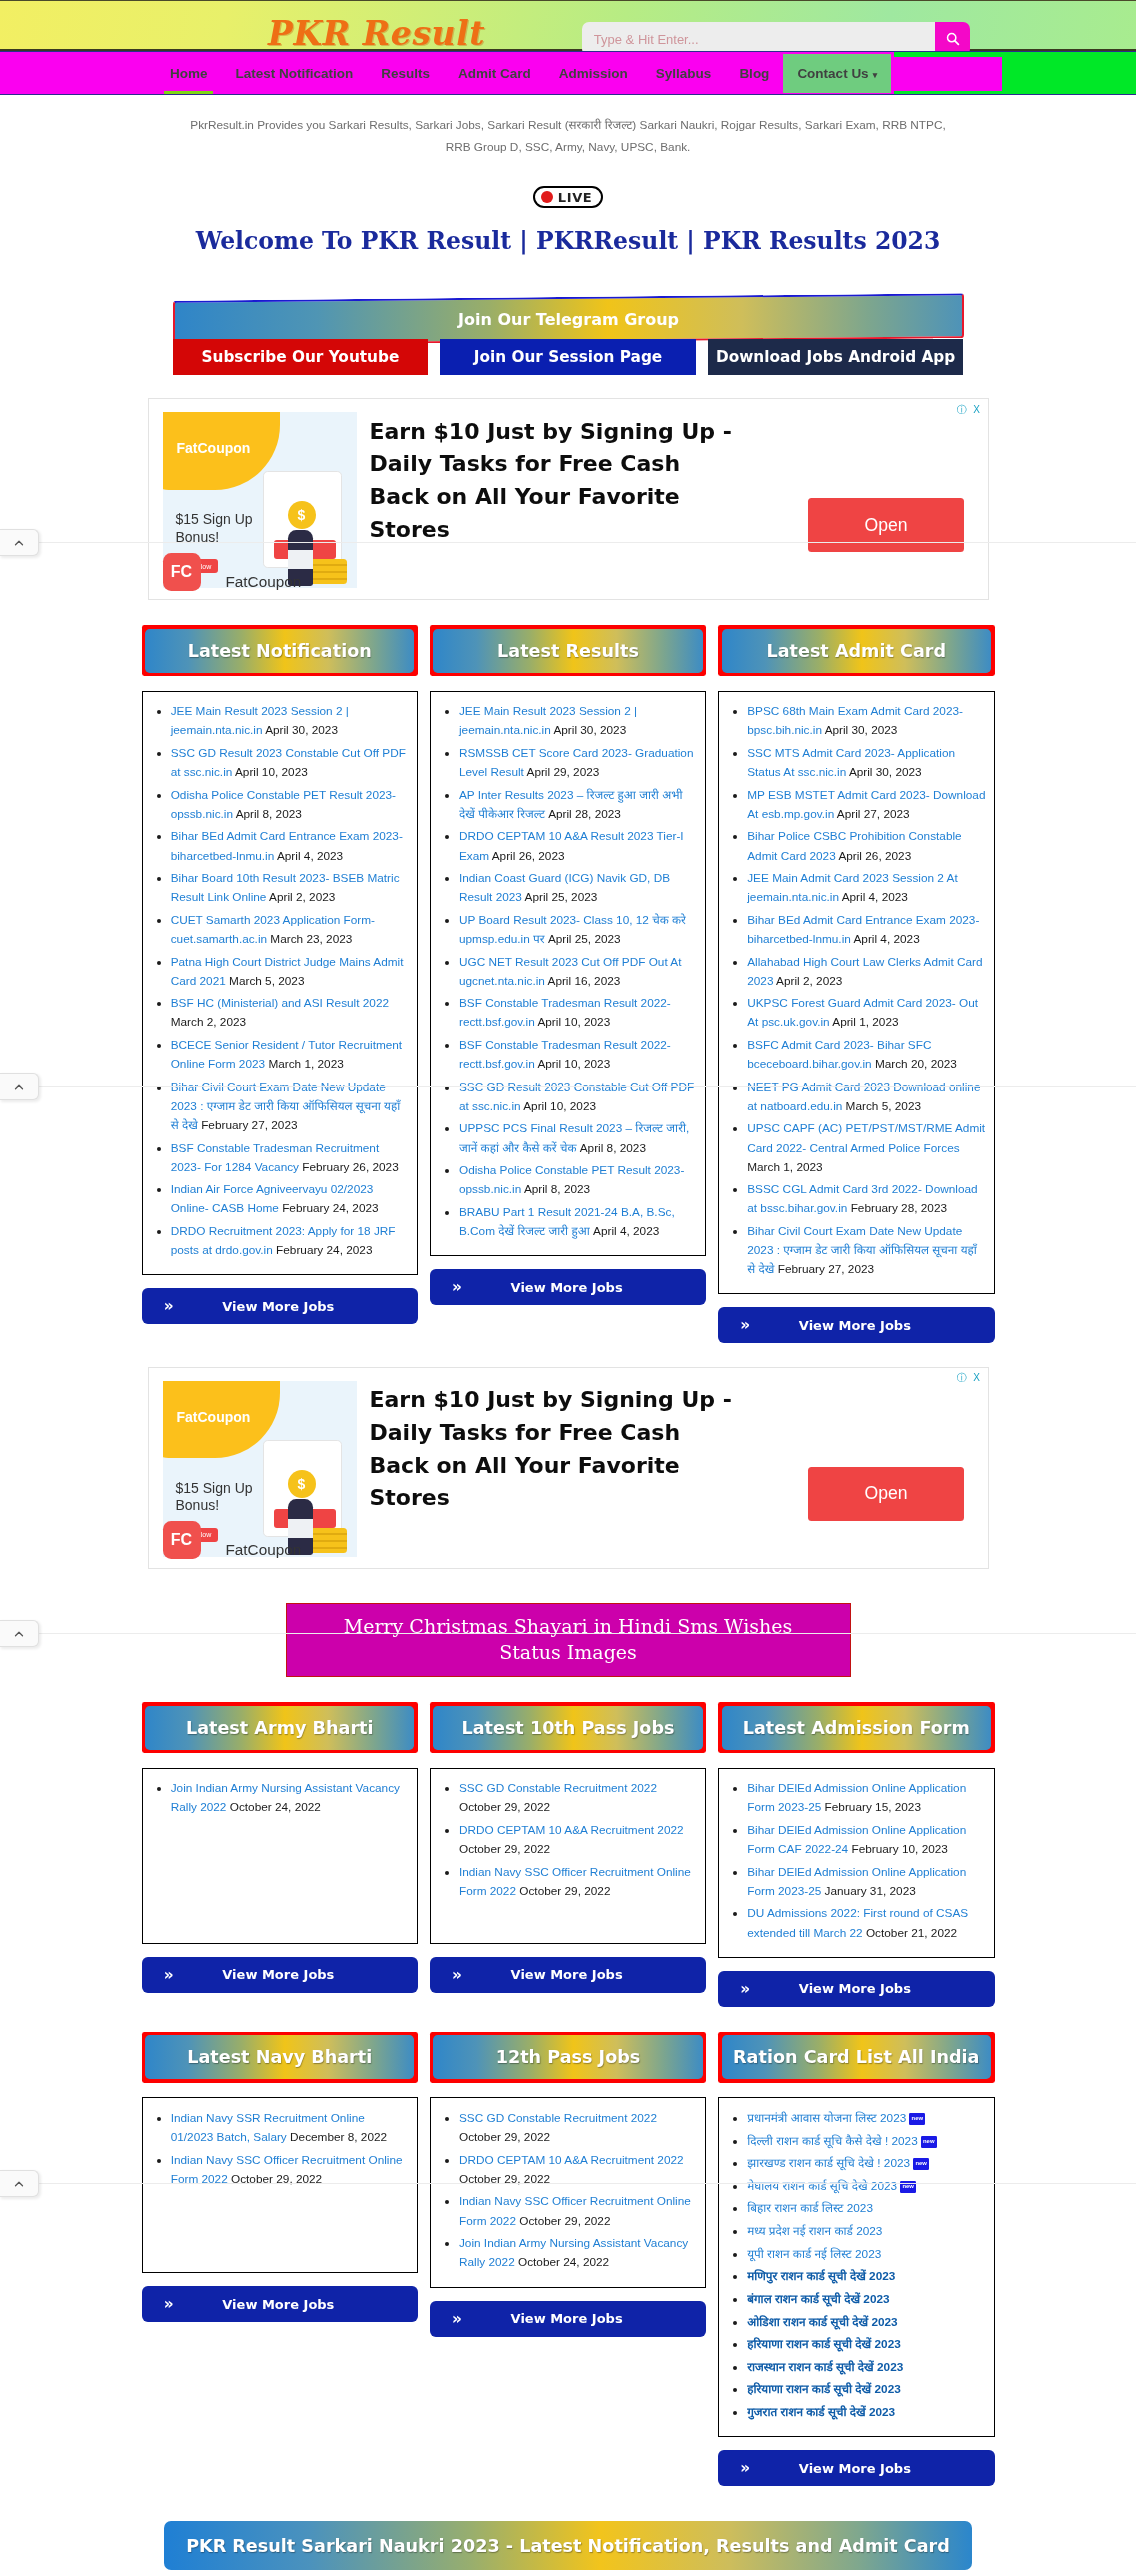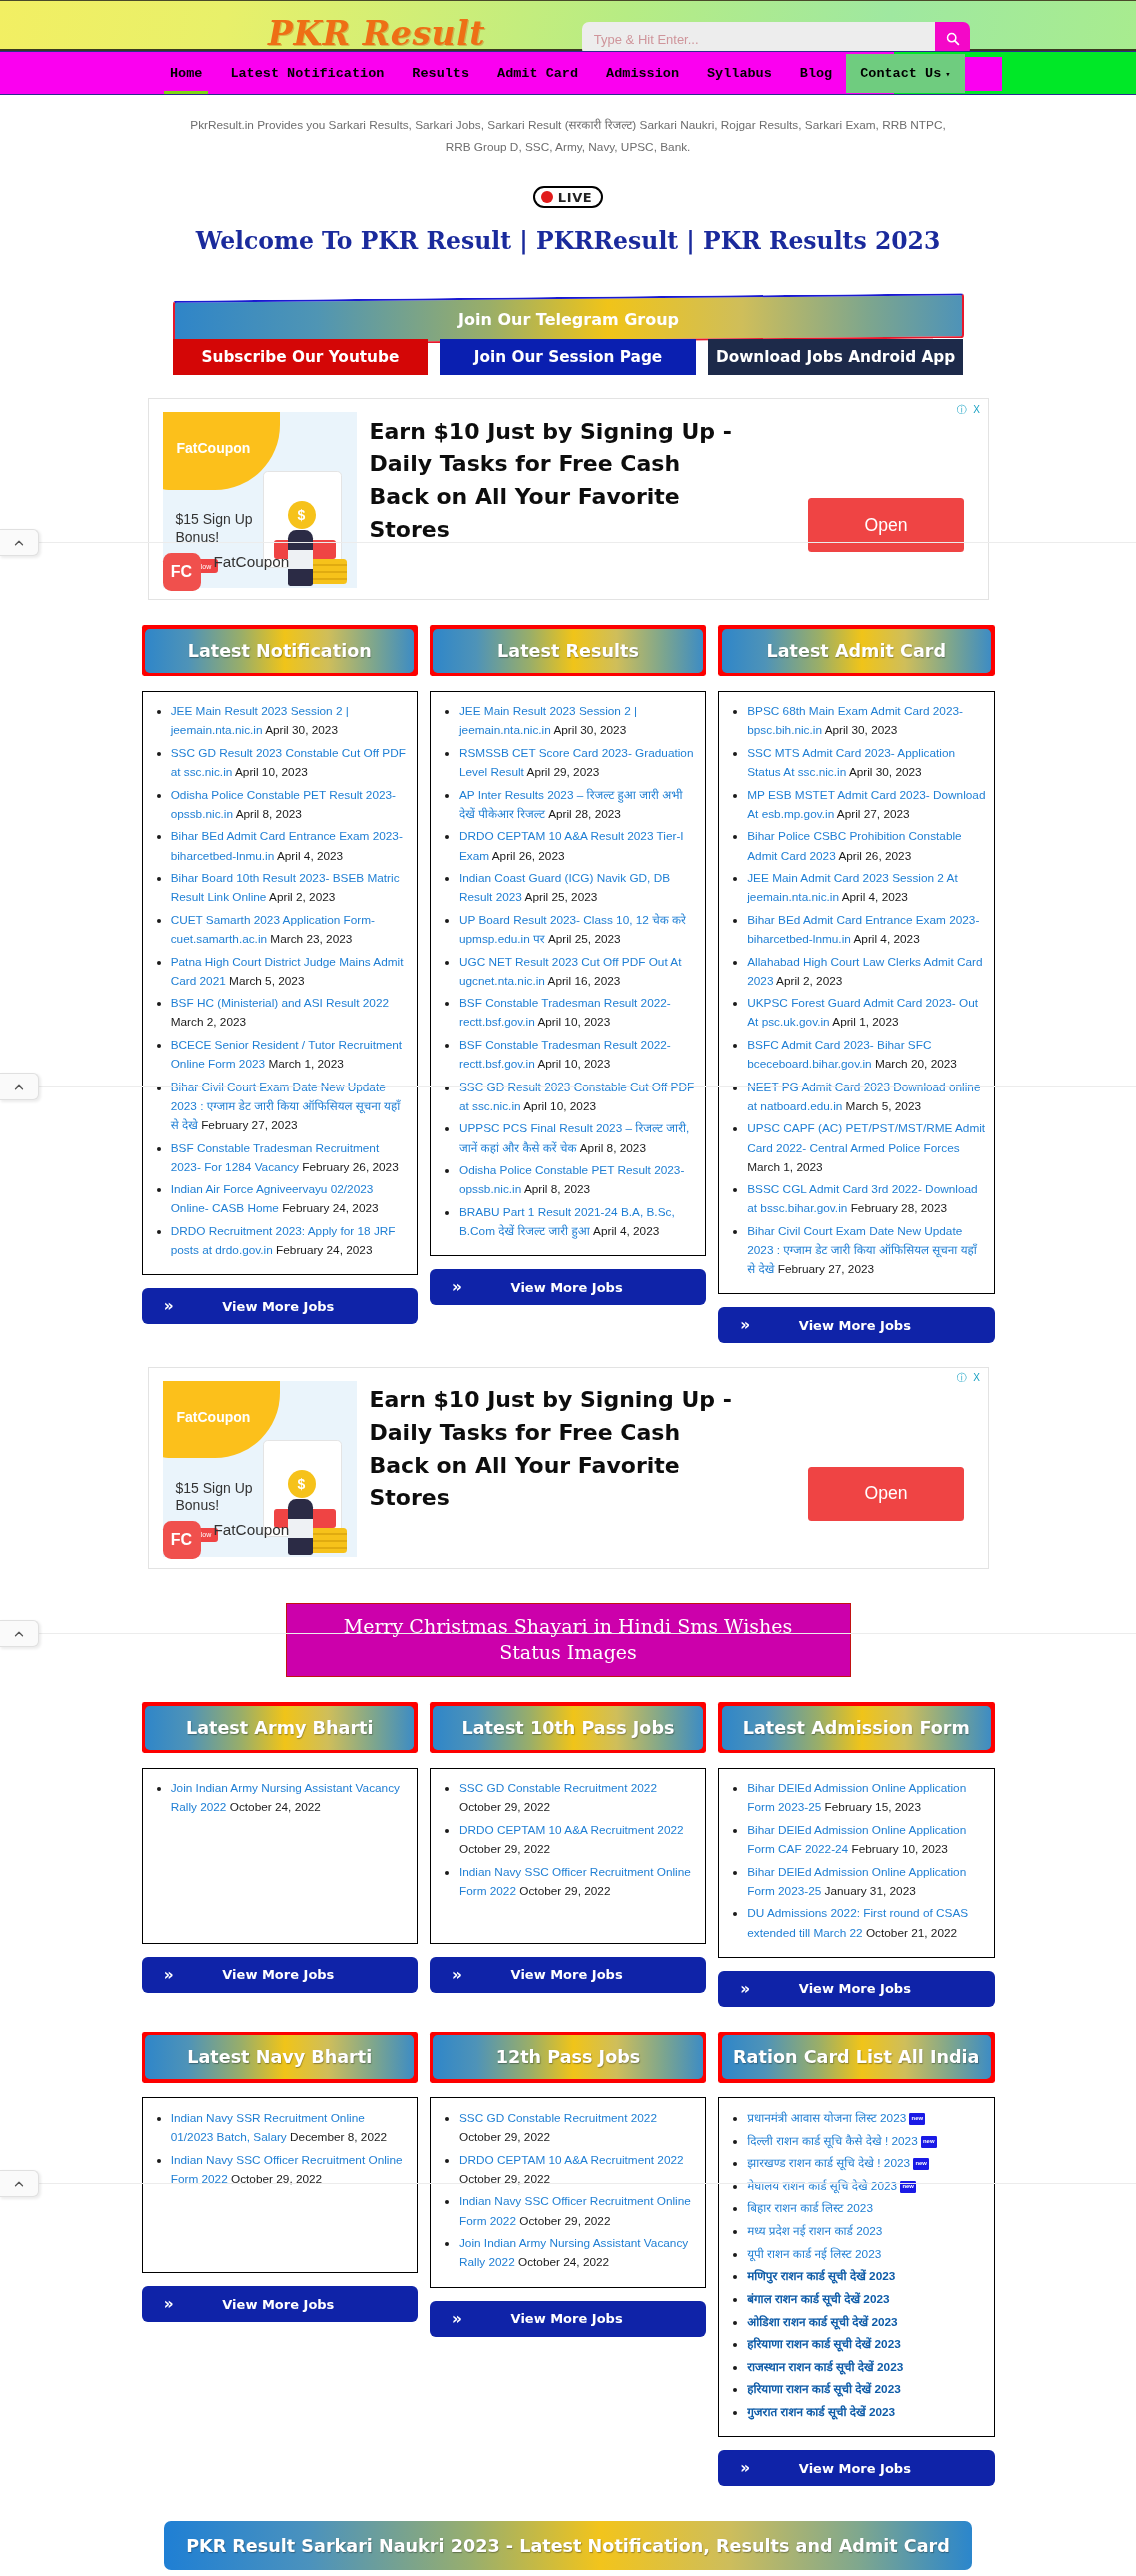--- a/index.html
+++ b/index.html
@@ -71,22 +71,22 @@
     content:"";position:absolute;right:-20px;top:0;bottom:0;width:20px;
     background:linear-gradient(to bottom right,#fb00f0 0%,#fb00f0 49%,transparent 50%);
   }
   .navinner{
     position:relative;z-index:3;
     display:flex;align-items:center;
     margin-left:156px;
     height:39px;align-self:center;
   }
   .navitem{
-    color:#000000;
-    font-family:Liberation Mono, monospace;
+    color:#404040;
+    font-family:Liberation Sans, sans-serif;
     font-weight:bold;
     font-size:13.5px;
     padding:0 14px;
     line-height:39px;
     cursor:pointer;
     white-space:nowrap;
     position:relative;
   }
   .navitem.active:after{
     content:"";position:absolute;left:8.2px;right:8.2px;bottom:-1.8px;height:3.5px;background:#7ed614;
@@ -204,21 +204,21 @@
   .adbody{flex:1;padding-top:3.5px;}
   .adheadline{
     font-family:"DejaVu Sans", sans-serif;font-weight:bold;font-size:22px;line-height:1.48;color:#0d0d0d;
     max-width:376px;
   }
   .adopen{
     position:absolute;right:23.5px;top:99px;width:156px;height:54px;background:#ef4444;border:none;
     border-radius:3.5px;color:#fff;font-size:17.6px;font-family:"Liberation Sans", sans-serif;cursor:pointer;
   }
   .adfooter{
-    position:absolute;left:14px;bottom:8.2px;display:flex;align-items:flex-start;gap:13px;
+    position:absolute;left:14px;bottom:8.2px;display:flex;align-items:flex-end;gap:25px;
   }
   .fcbadge{
     width:38px;height:38px;background:#f0504d;border-radius:8.2px;color:#fff;
     display:flex;align-items:center;justify-content:center;font-size:16px;font-weight:bold;
   }
   .fcname{font-size:15.3px;color:#333;}
 
   
   .grid{
     width:853px;margin:25px auto 0 auto;display:flex;gap:11.8px;

